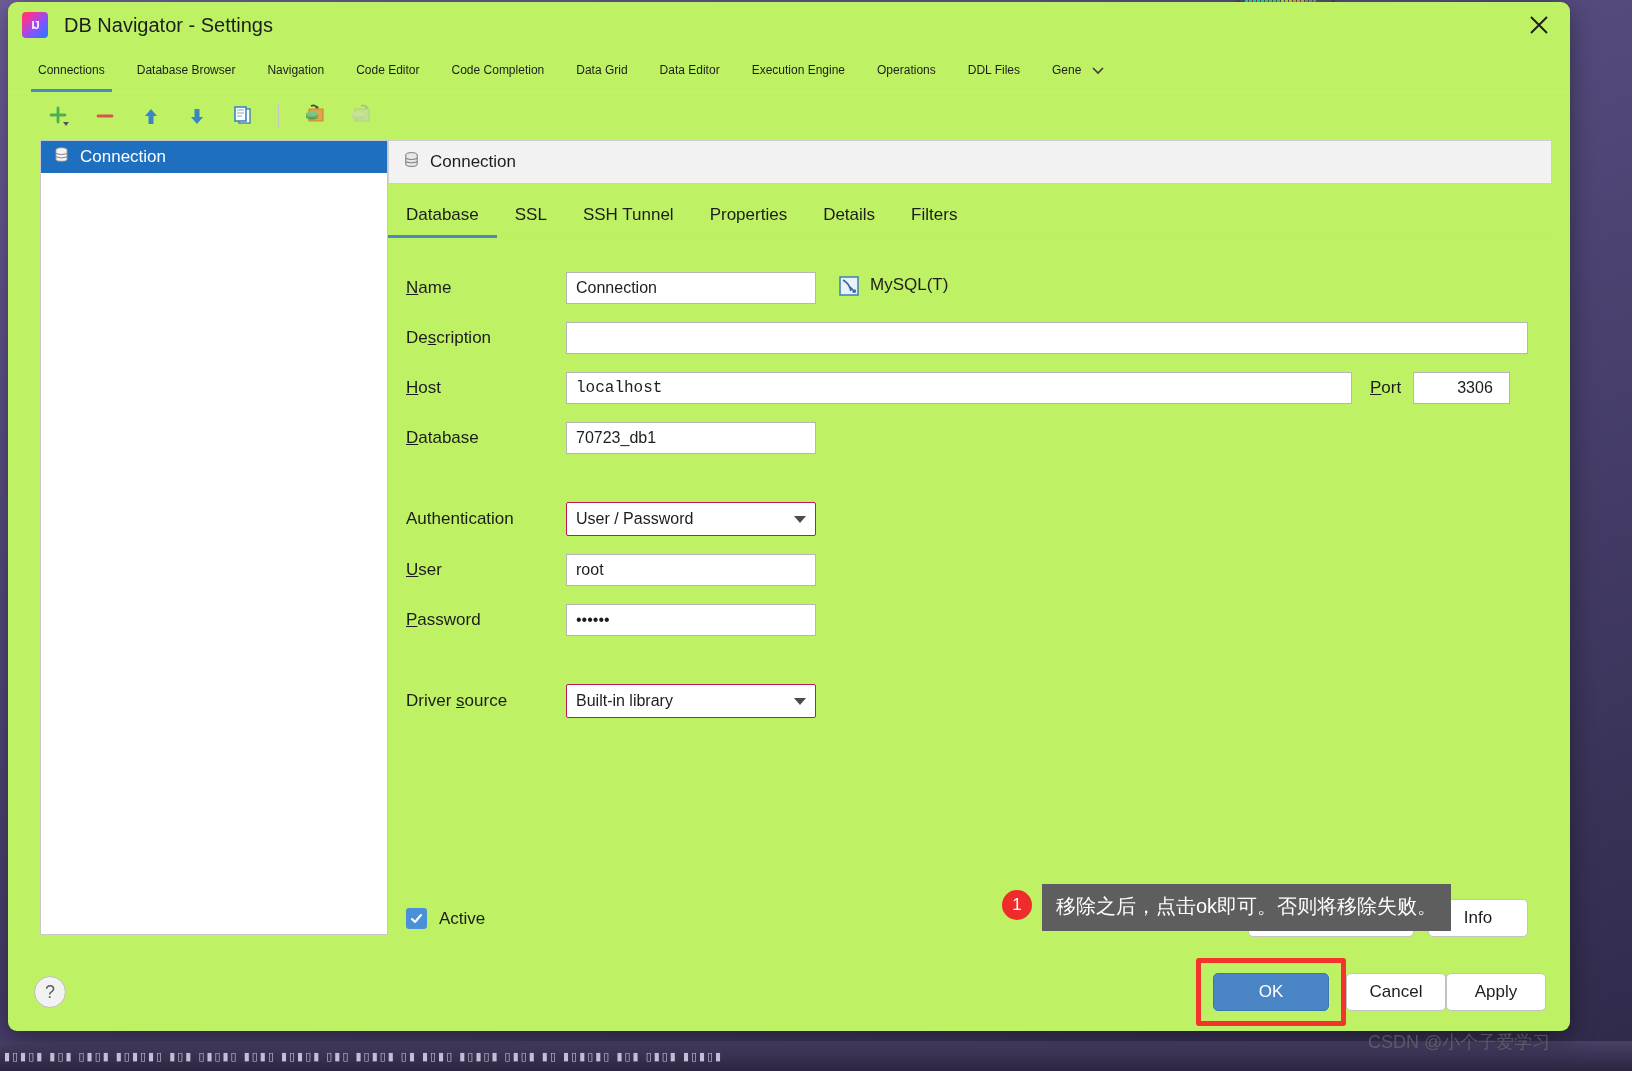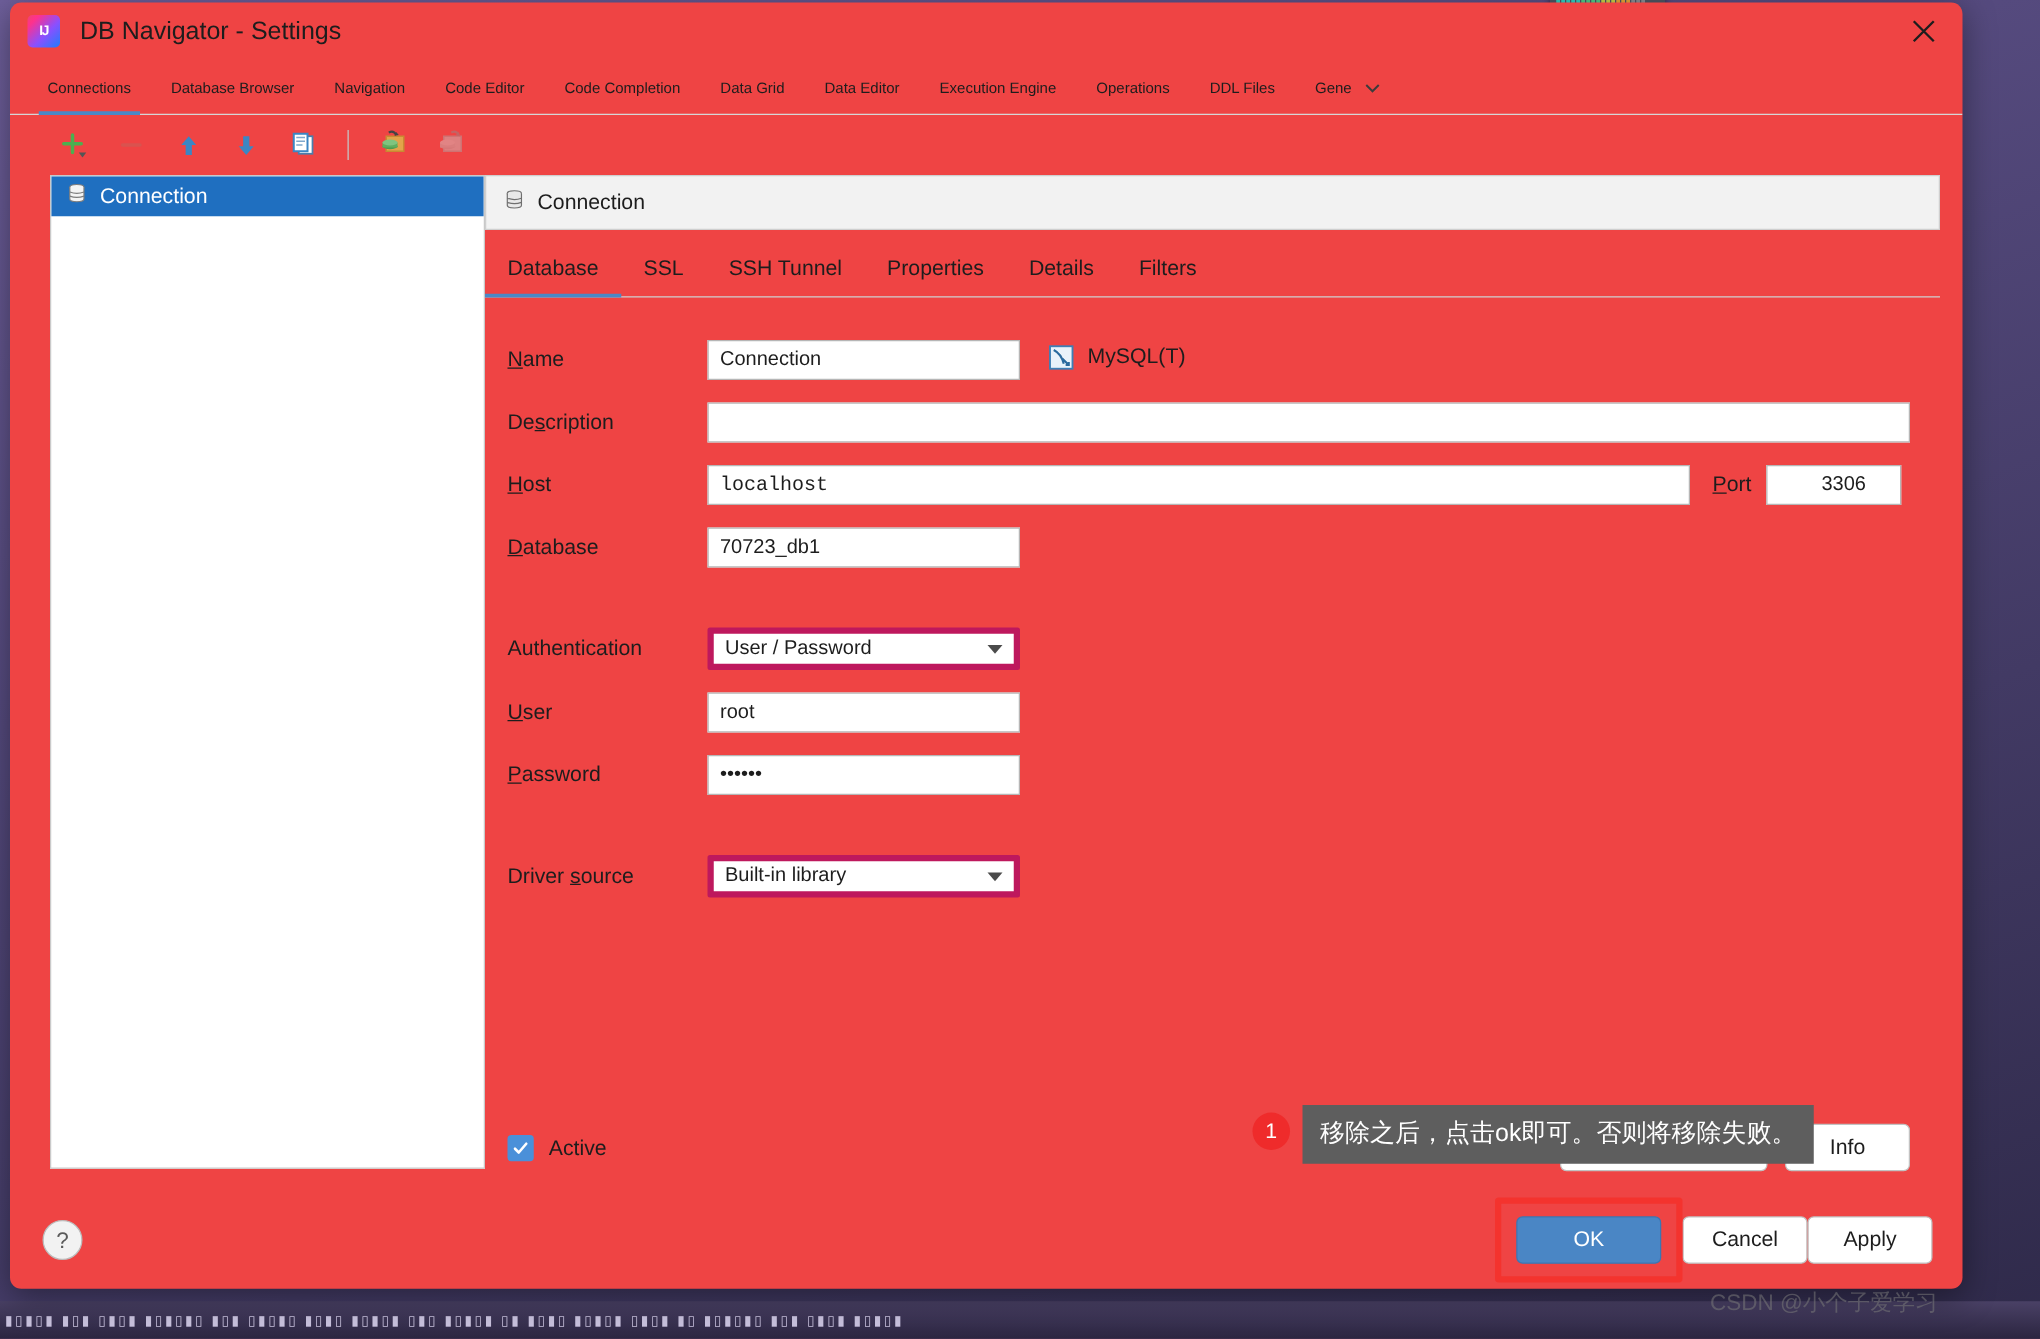--- a/index.html
+++ b/index.html
@@ -55,21 +55,21 @@
   #media-osd i:nth-child(n+6){ background:#4fd08a; }
   #media-osd i:nth-child(n+10){ background:#c8d24a; }
   #media-osd i:nth-child(n+13){ background:#e8a83a; }
   #media-osd i:nth-child(n+16){ background:#8c8f96; }
 
   
   #settings-window {
     position: absolute;
     left: 8px; top: 2px;
     width: 1562px; height: 1029px;
-    background: #ef4444;
+    background: #bef264;
     border-radius: 9px;
     box-shadow: 0 6px 26px rgba(0,0,0,.4);
     overflow: hidden;
     display: flex; flex-direction: column;
   }
 
   
   #title-bar {
     height: 46px; flex: 0 0 46px;
     display: flex; align-items: center;
@@ -221,24 +221,24 @@
     background: #ffffff;
     color: #1d1d1d;
     font-size: 16px;
     padding: 0 9px;
     font-family: "Liberation Sans", sans-serif;
     outline: none;
   }
   .txt.w-short { width: 250px; }
   .txt.w-desc  { width: 962px; }
   .txt.w-host  { width: 786px; font-family: Liberation Mono, monospace; }
-  .txt.w-port  { width: 108px; padding-left: 43px; }
+  .txt.w-port  { width: 97px; padding-left: 43px; }
   .sel {
     height: 34px; width: 250px;
-    border: 5px solid #be185d;
+    border: 1px solid #be185d;
     background: #ffffff;
     color: #1d1d1d;
     font-size: 16px;
     padding: 0 9px;
     display: flex; align-items: center; justify-content: space-between;
     cursor: pointer;
     border-radius: 2px;
   }
   .caret {
     width: 0; height: 0;

